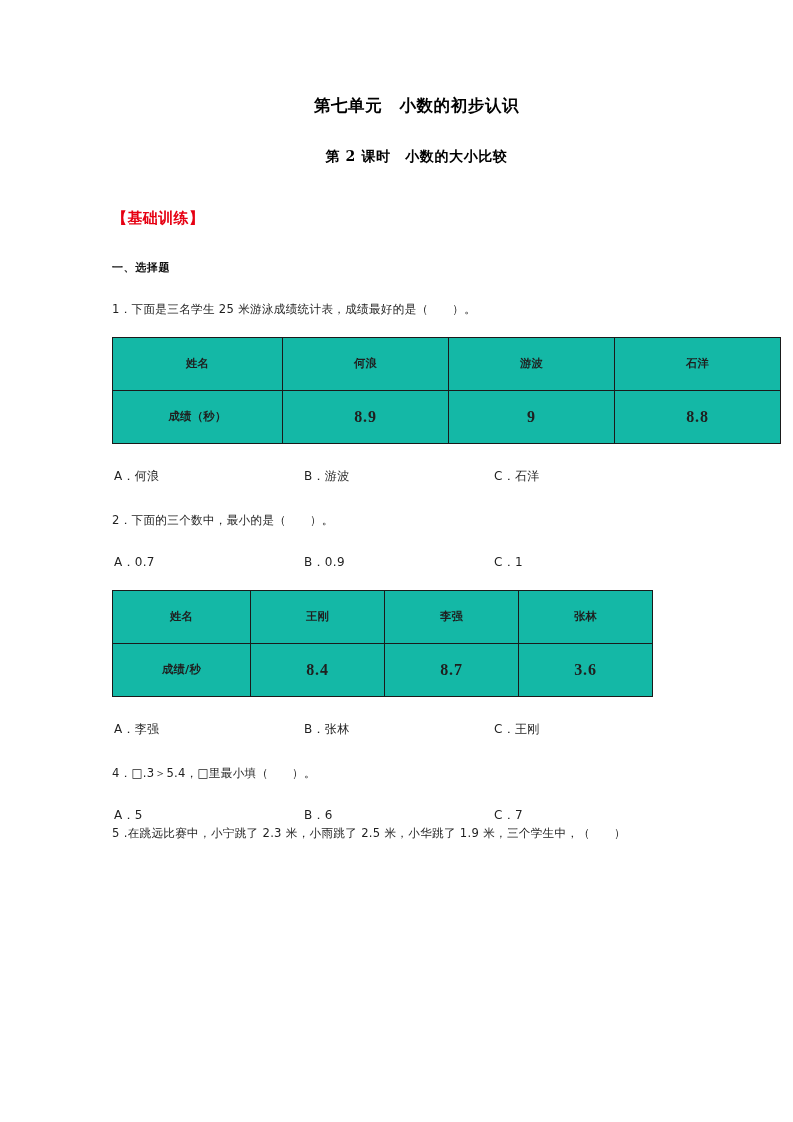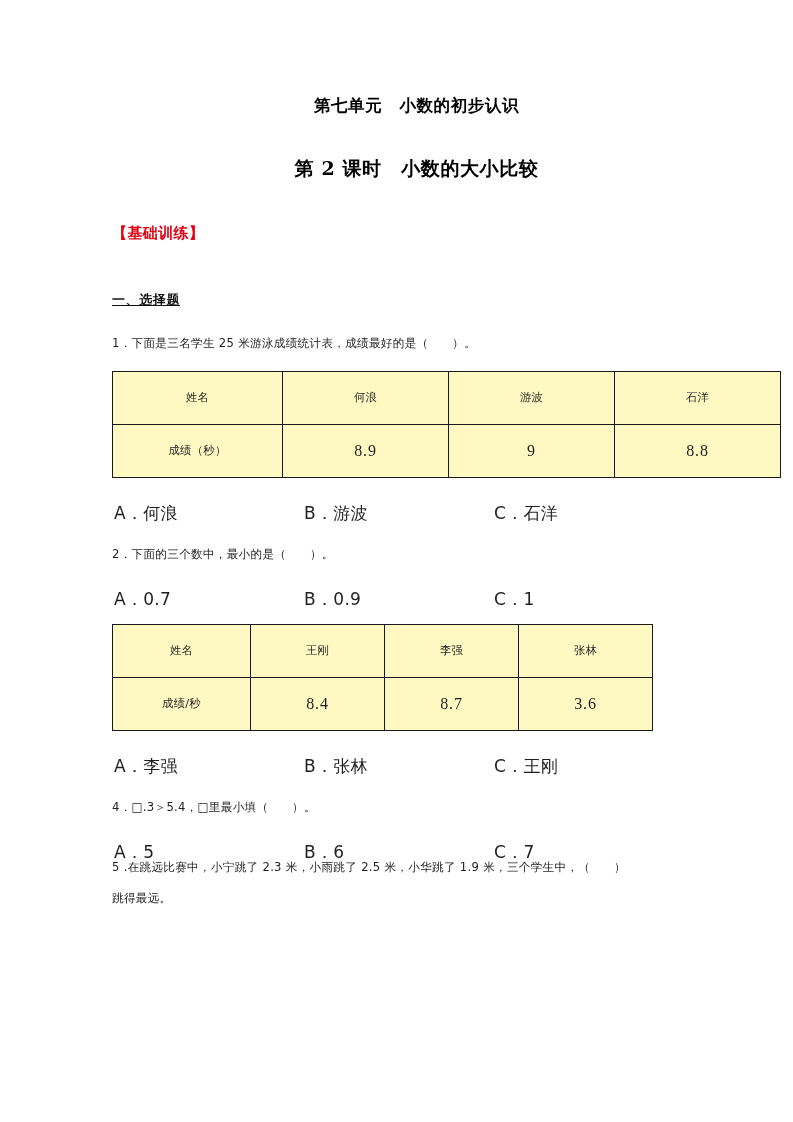--- a/index.html
+++ b/index.html
@@ -30,44 +30,43 @@
     font-family: "DejaVu Serif", "Liberation Serif", serif;
     font-size: 16.5px;
     font-weight: 700;
     letter-spacing: 0.6px;
     color: #000000;
     line-height: 1.2;
     white-space: pre;
   }
   .doc-subtitle {
     font-family: "DejaVu Serif", "Liberation Serif", serif;
-    font-size: 19px;
+    font-size: 14px;
     font-weight: 700;
     letter-spacing: 0.6px;
     color: #000000;
-    margin-top: 41px;
+    margin-top: 32px;
     line-height: 1.2;
     white-space: pre;
   }
   .section-header {
     margin-top: 44px;
     font-family: "DejaVu Serif", "Liberation Serif", serif;
     font-size: 15px;
     font-weight: 700;
     color: #e60012;
     letter-spacing: 0.4px;
   }
   .sub-header {
-    margin-top: 48px;
-    font-family: "DejaVu Sans", "Liberation Sans", sans-serif;
-    font-size: 13px;
+    margin-top: 32px;
+    font-family: "DejaVu Sans", "Liberation Sans", sans-serif;
+    font-size: 11px;
     font-weight: 700;
     color: #111111;
     letter-spacing: 0.6px;
-    text-decoration: underline;
   }
   .q-line {
     font-family: "DejaVu Sans", "Liberation Sans", sans-serif;
     font-size: 11.6px;
     color: #1f1f1f;
     line-height: 1.55;
     letter-spacing: 0.3px;
     white-space: pre-wrap;
   }
   .q1  { margin-top: 26px; }
@@ -75,38 +74,39 @@
   .q3  { margin-top: 26px; }
   .q4  { margin-top: 26px; }
   .q5  { }
   .q5b { margin-top: 14px; }
 
   .options {
     margin-top: 24px;
     position: relative;
     height: 18px;
     font-family: "DejaVu Sans", "Liberation Sans", sans-serif;
-    font-size: 17px;
+    font-size: 12px;
     color: #1f1f1f;
     letter-spacing: 0.3px;
   }
   .options .opt {
     position: absolute;
     top: 0;
     white-space: pre;
   }
   .opt-a { left: 2px; }
   .opt-b { left: 192px; }
   .opt-c { left: 382px; }
 
   table.grid {
     border-collapse: collapse;
     table-layout: fixed;
     margin-top: 18px;
-    background: #fef9c3;
+    background: #14b8a6;
+    font-weight: bold;
   }
   table.grid td {
     border: 1px solid #1a1a1a;
     height: 52px;
     text-align: center;
     vertical-align: middle;
     font-family: "DejaVu Sans", "Liberation Sans", sans-serif;
     font-size: 11.3px;
     color: #1f1f1f;
     letter-spacing: 0.3px;
@@ -209,15 +209,14 @@
   </div>
 
   <div class="q-line q4">4．□.3＞5.4，□里最小填（　　）。</div>
   <div class="options">
     <span class="opt opt-a">A．5</span>
     <span class="opt opt-b">B．6</span>
     <span class="opt opt-c">C．7</span>
   </div>
 
   <div class="q-line q5">5 .在跳远比赛中，小宁跳了 2.3 米，小雨跳了 2.5 米，小华跳了 1.9 米，三个学生中，（　　）</div>
-  <div class="q-line q5b">跳得最远。</div>
 
 </div>
 
 </body></html>

